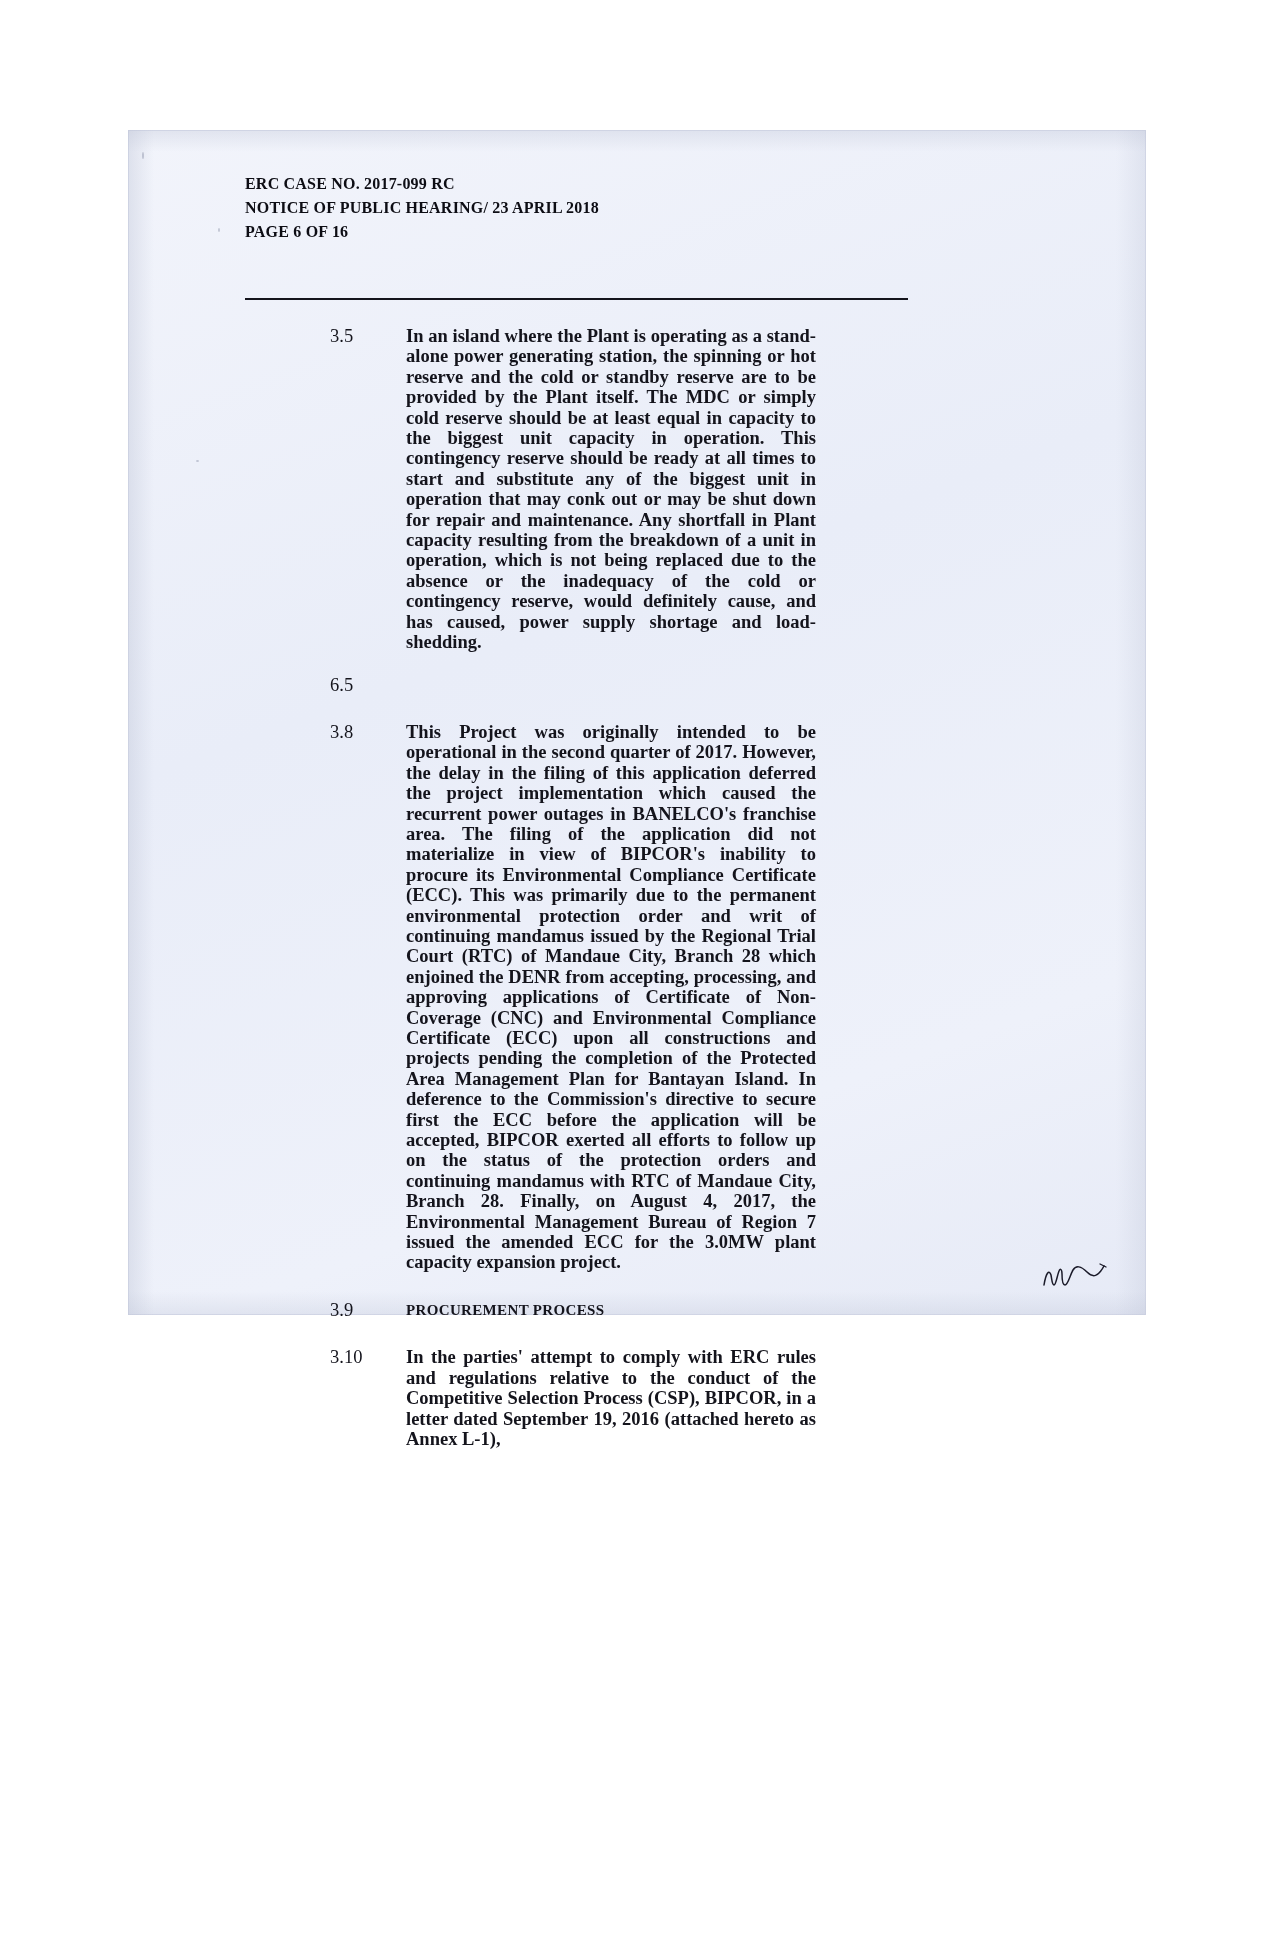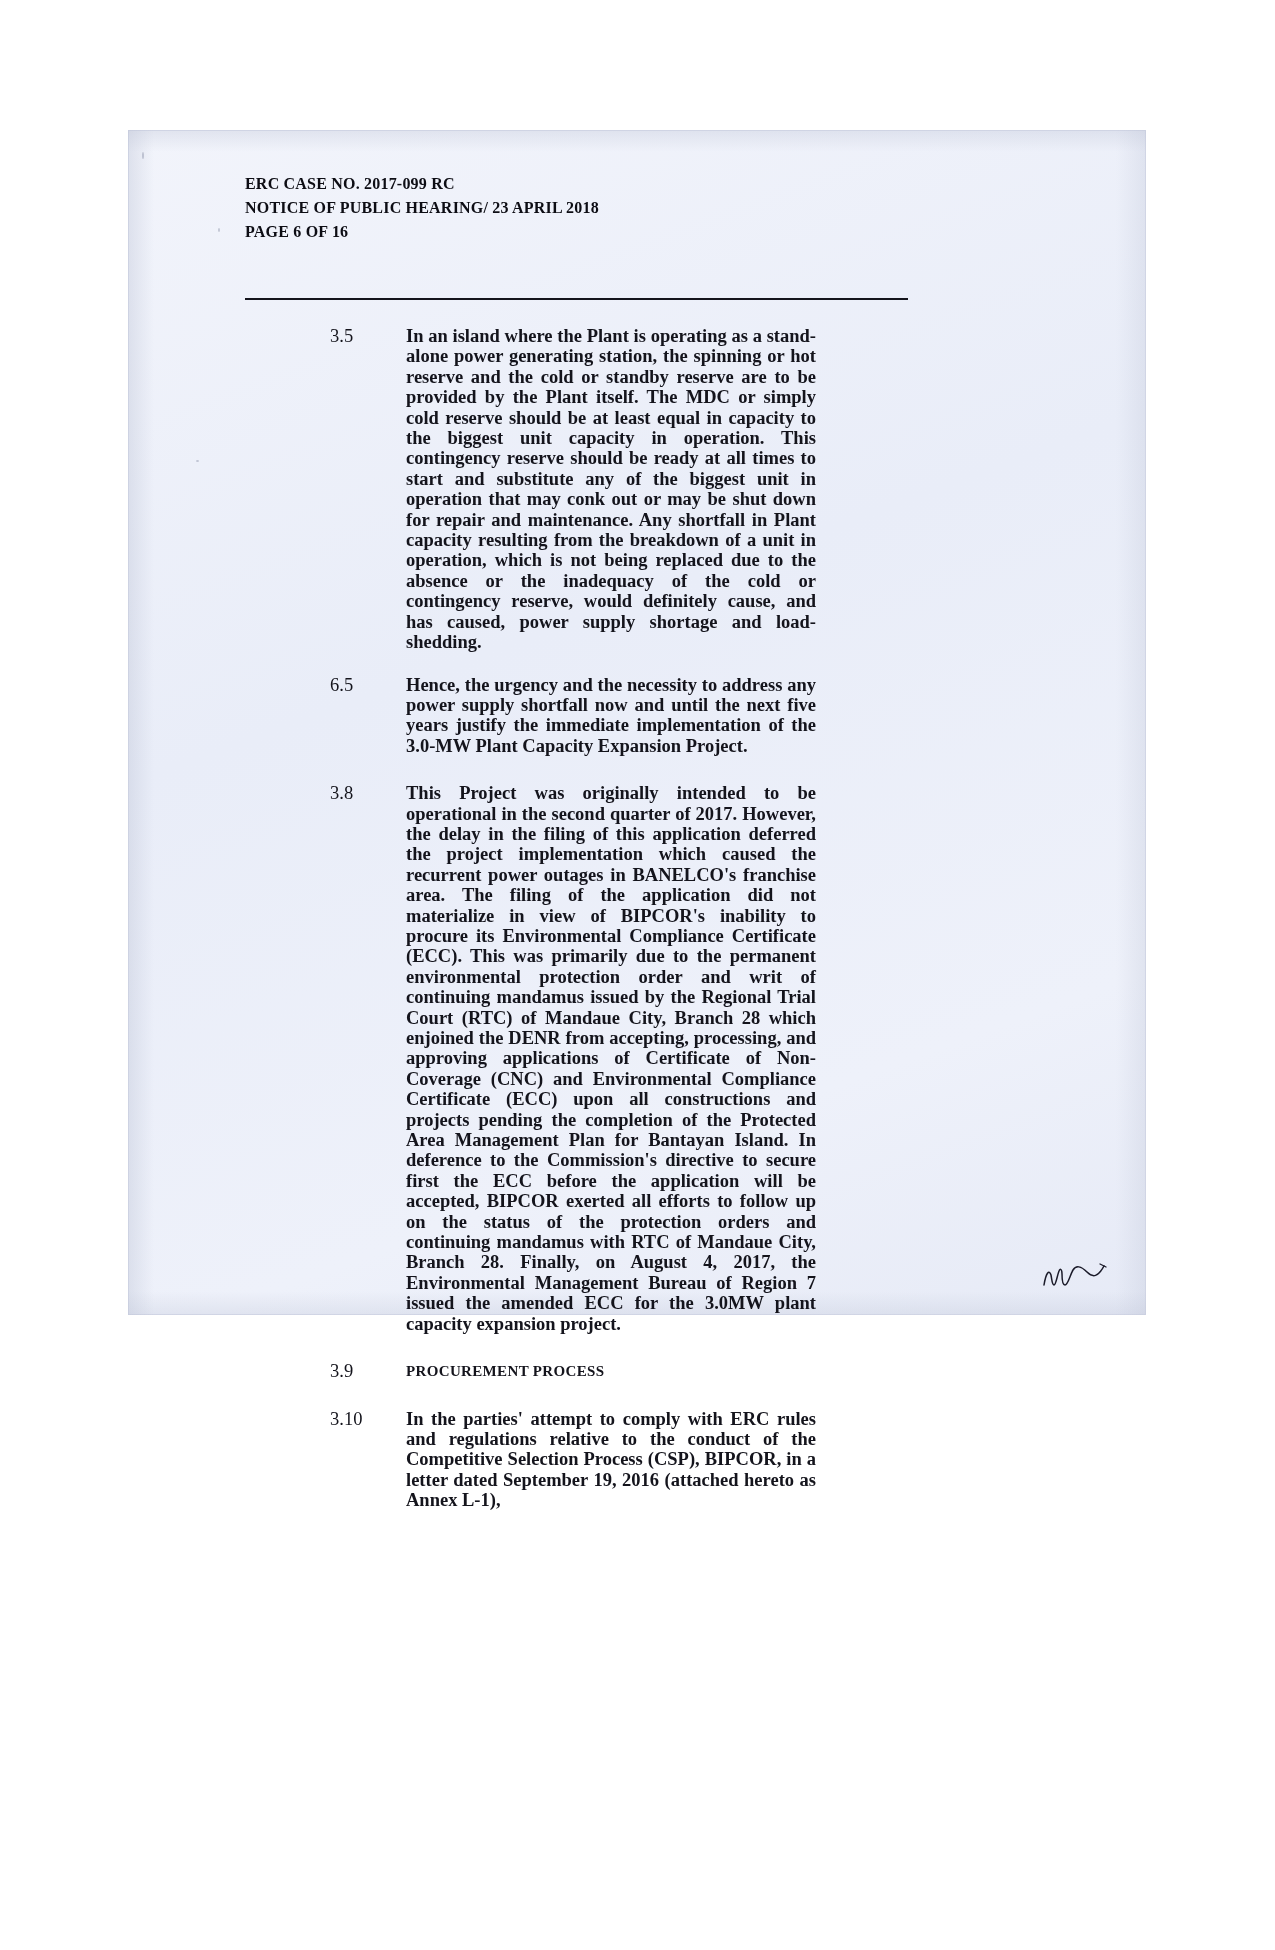--- a/index.html
+++ b/index.html
@@ -146,21 +146,20 @@
 
     <div class="body-block">
 
       <div class="para">
         <div class="num">3.5</div>
         <div class="txt">In an island where the Plant is operating as a stand-alone power generating station, the spinning or hot reserve and the cold or standby reserve are to be provided by the Plant itself. The MDC or simply cold reserve should be at least equal in capacity to the biggest unit capacity in operation. This contingency reserve should be ready at all times to start and substitute any of the biggest unit in operation that may conk out or may be shut down for repair and maintenance. Any shortfall in Plant capacity resulting from the breakdown of a unit in operation, which is not being replaced due to the absence or the inadequacy of the cold or contingency reserve, would definitely cause, and has caused, power supply shortage and load-shedding.</div>
       </div>
 
       <div class="para gap-lg">
         <div class="num">6.5</div>
-        <div class="txt">Hence, the urgency and the necessity to address any power supply shortfall now and until the next five years justify the immediate implementation of the 3.0-MW Plant Capacity Expansion Project.</div>
       </div>
 
 
       <div class="para gap-lg">
         <div class="num">3.8</div>
         <div class="txt">This Project was originally intended to be operational in the second quarter of 2017. However, the delay in the filing of this application deferred the project implementation which caused the recurrent power outages in BANELCO's franchise area. The filing of the application did not materialize in view of BIPCOR's inability to procure its Environmental Compliance Certificate (ECC). This was primarily due to the permanent environmental protection order and writ of continuing mandamus issued by the Regional Trial Court (RTC) of Mandaue City, Branch 28 which enjoined the DENR from accepting, processing, and approving applications of Certificate of Non-Coverage (CNC) and Environmental Compliance Certificate (ECC) upon all constructions and projects pending the completion of the Protected Area Management Plan for Bantayan Island. In deference to the Commission's directive to secure first the ECC before the application will be accepted, BIPCOR exerted all efforts to follow up on the status of the protection orders and continuing mandamus with RTC of Mandaue City, Branch 28. Finally, on August 4, 2017, the Environmental Management Bureau of Region 7 issued the amended ECC for the 3.0MW plant capacity expansion project.</div>
       </div>
 
       <div class="para heading gap-lg">
         <div class="num">3.9</div>

